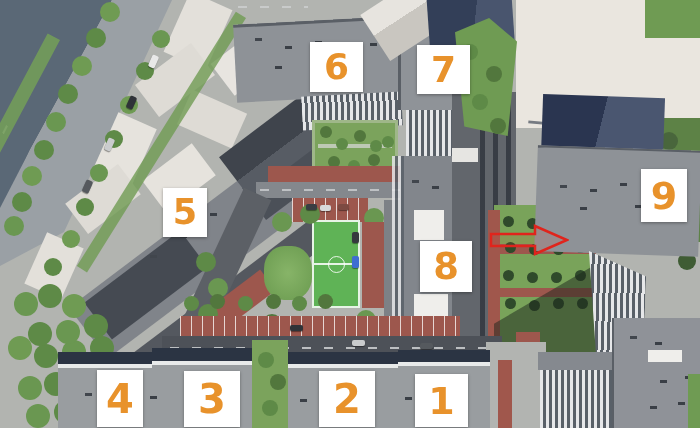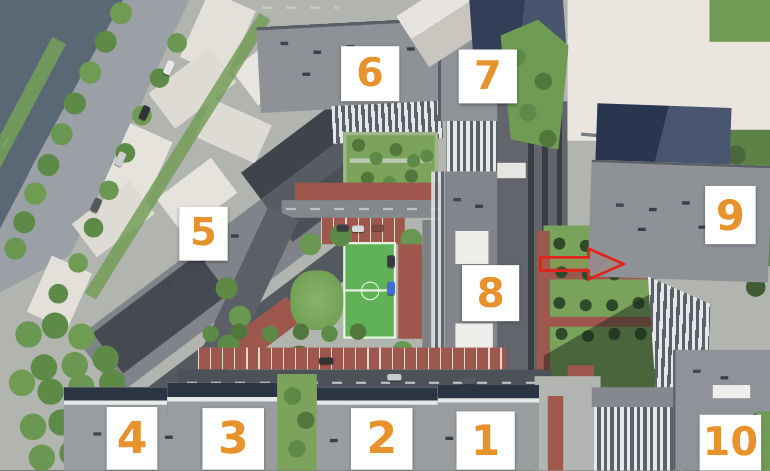--- a/index.html
+++ b/index.html
@@ -179,21 +179,18 @@
     </div>
   <div class="marker" style="left:417px;top:45px;width:53px;height:49px;">
       <span style="font-size:36px;">7</span>
     </div>
   <div class="marker" style="left:420px;top:241px;width:52px;height:51px;">
       <span style="font-size:37px;">8</span>
     </div>
   <div class="marker" style="left:641px;top:169px;width:46px;height:53px;">
       <span style="font-size:38px;">9</span>
     </div>
-  <div class="marker" style="left:636px;top:377px;width:56px;height:51px;">
-      <span style="font-size:36px;">10</span>
-    </div>
 
   <svg class="a" style="left:489px;top:224px;" width="80" height="32" viewBox="0 0 80 32">
     <polygon points="2,10 46,10 46,2 78,16 46,30 46,22 2,22" fill="rgba(255,70,50,0.10)" stroke="#e0241c" stroke-width="2.5" stroke-linejoin="miter"></polygon>
   </svg>
 
 </div>
 
 </body></html>

